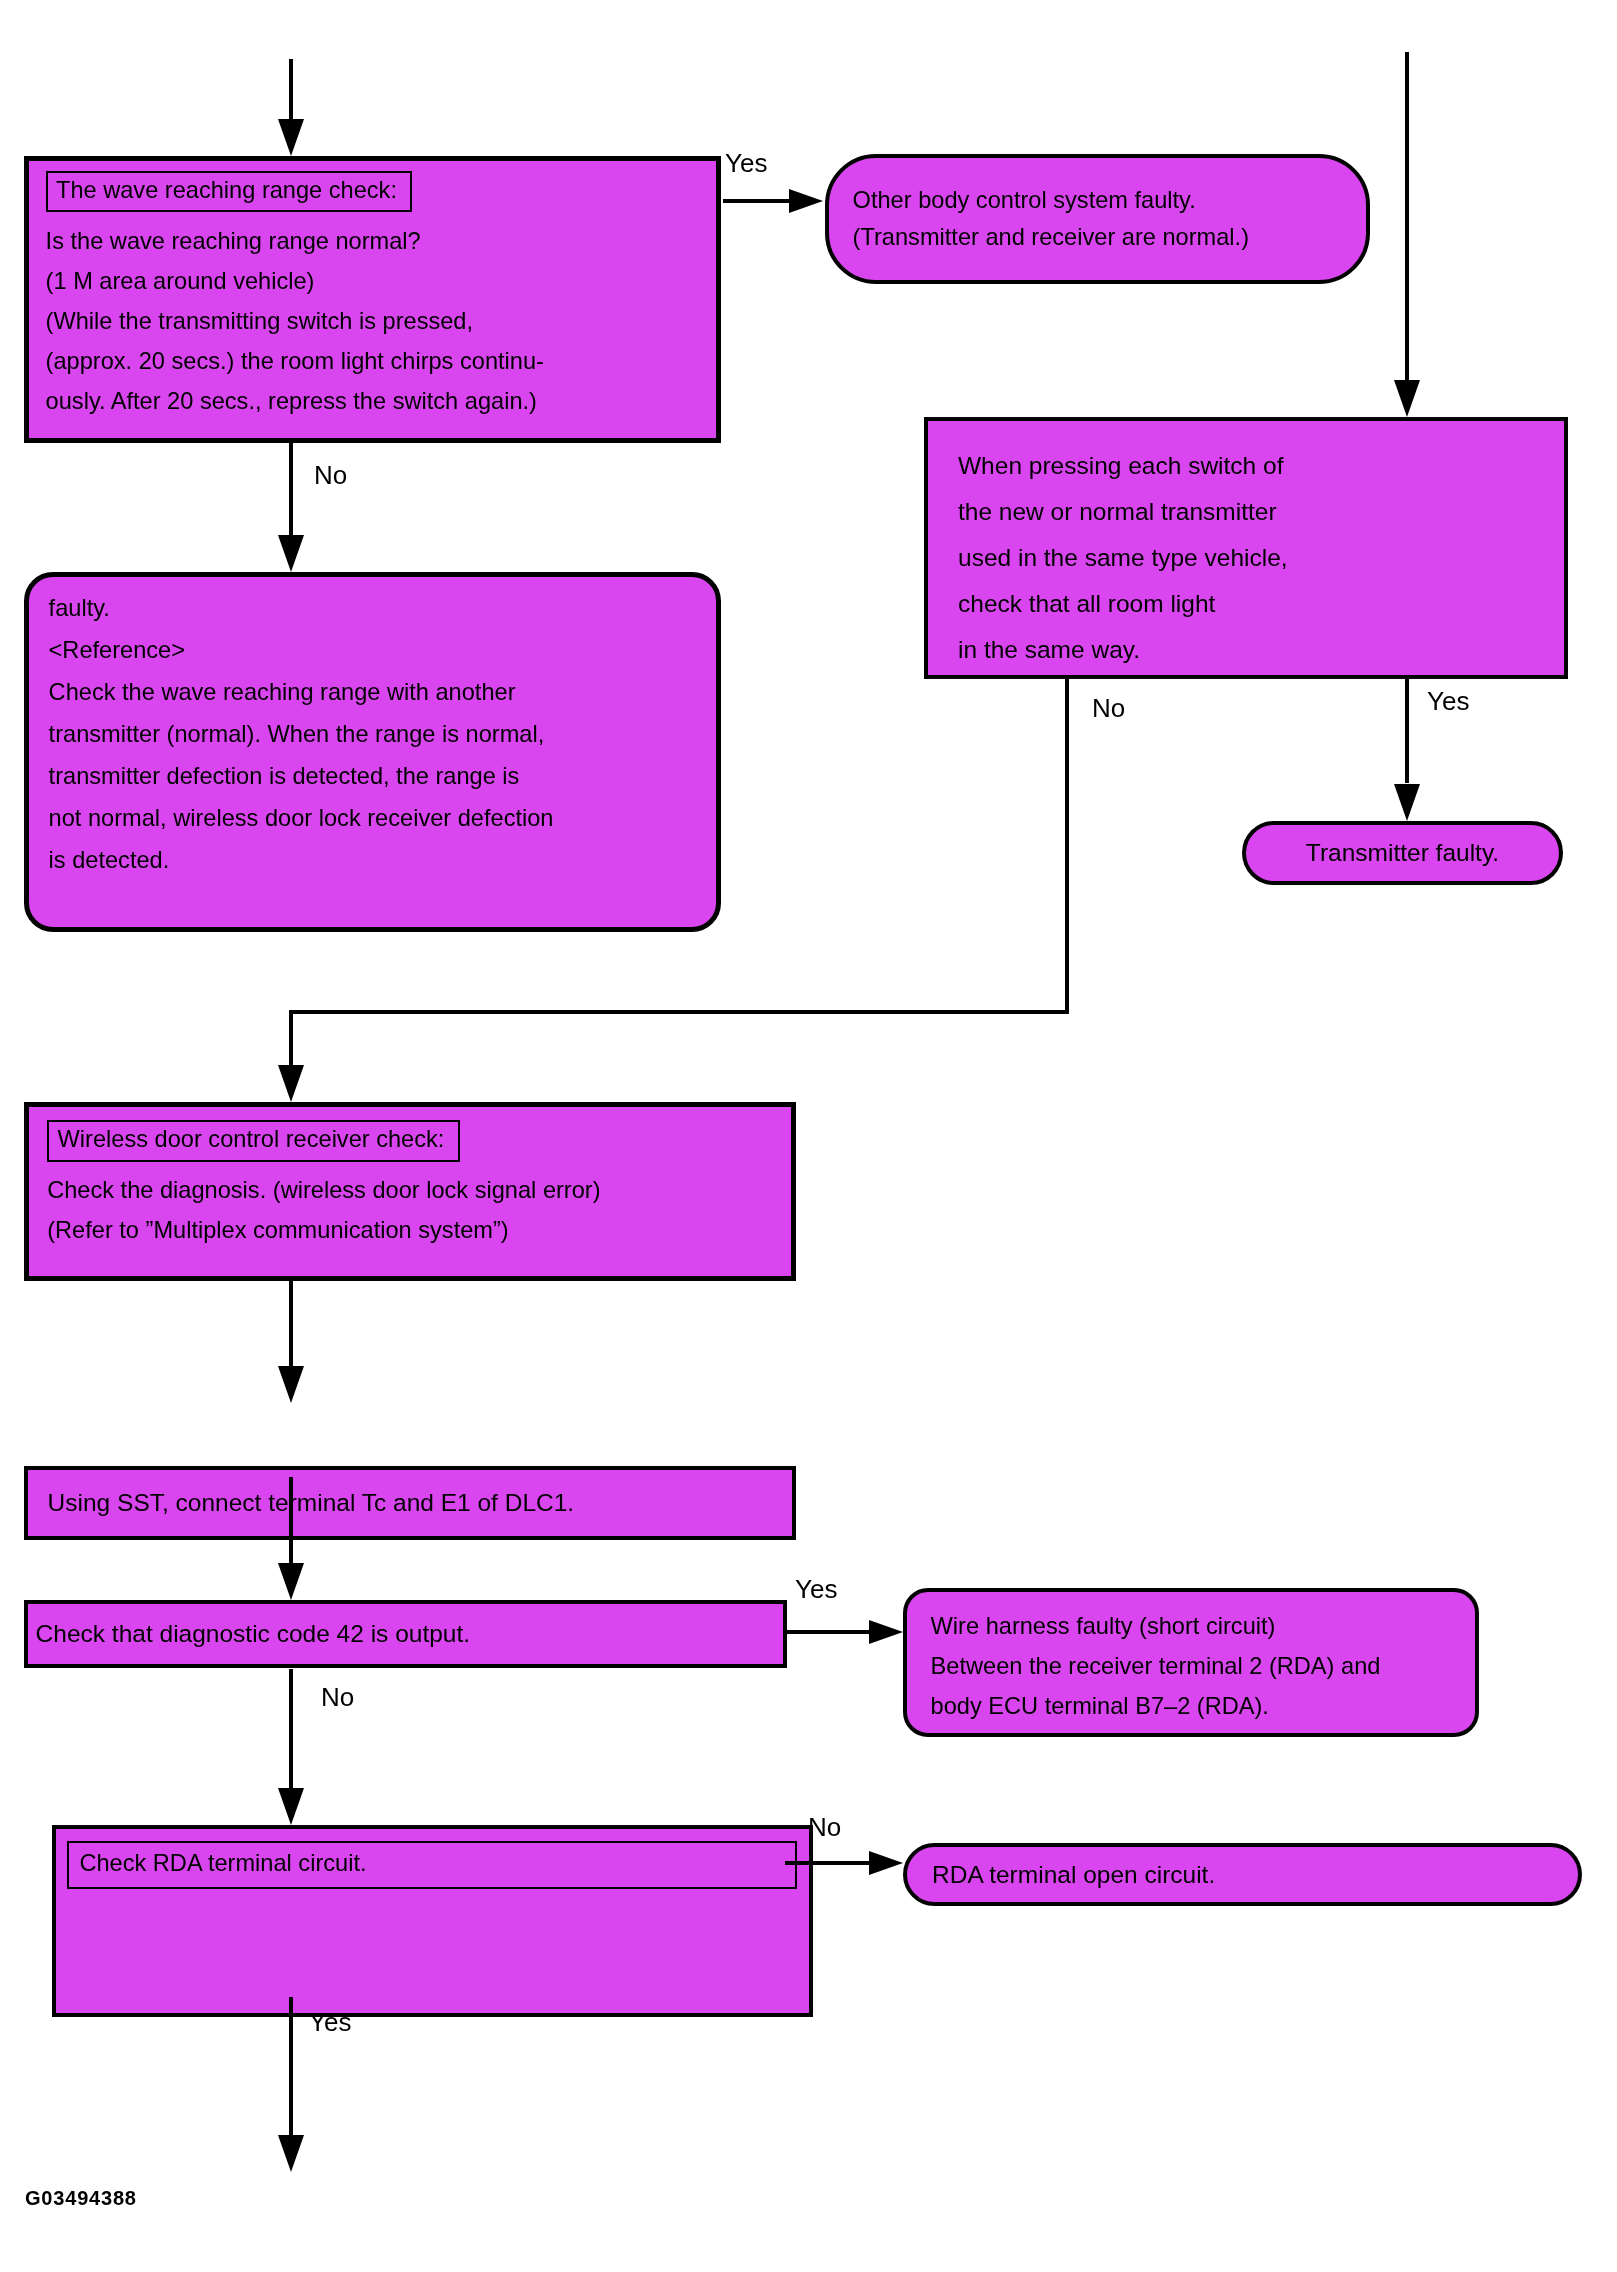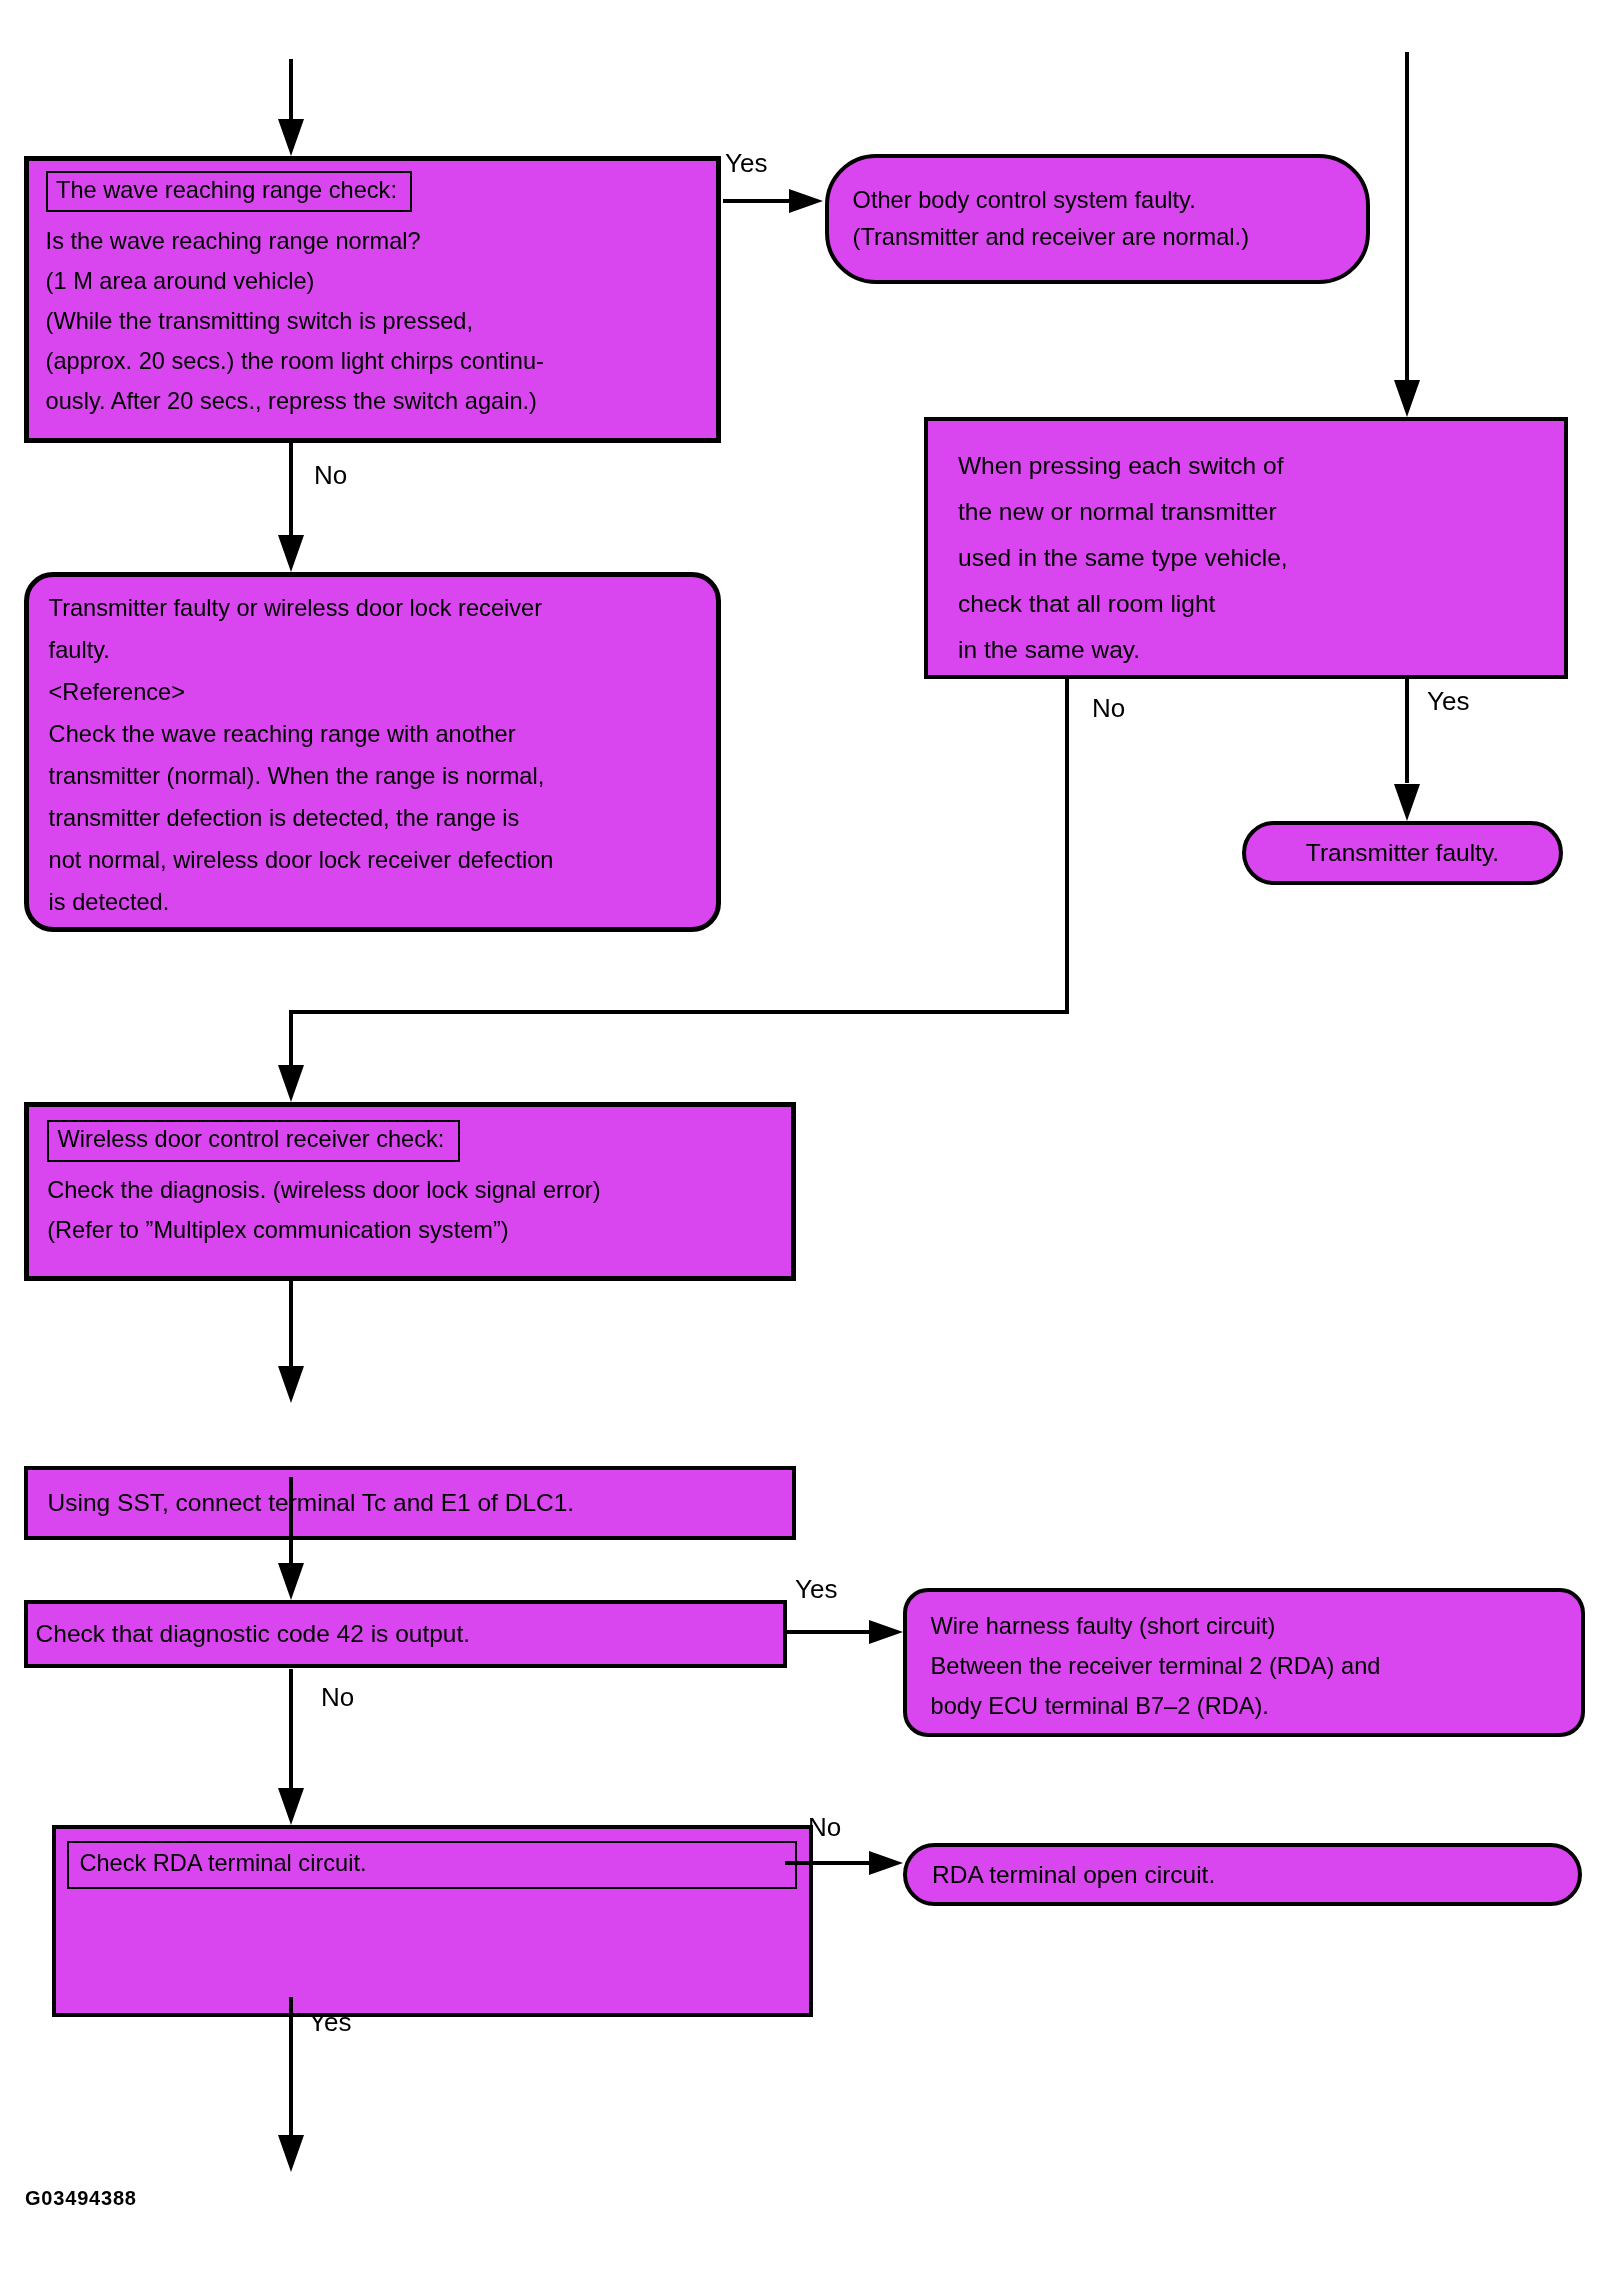--- a/index.html
+++ b/index.html
@@ -59,21 +59,21 @@
   }
   
   #n-wave{left:23.6px;top:156px;width:697px;height:287px;padding:8.4px 11.8px 0 17px;}
   #n-other{left:825px;top:154px;width:545px;height:130px;padding-left:23.6px;line-height:37px;border-width:4.2px;}
   #n-pressing{left:924px;top:417px;width:644px;height:262px;padding:22px 6.7px 0 30px;line-height:46px;font-size:24.5px;border-width:4.2px;}
   #n-txrx{left:23.6px;top:572px;width:697px;height:360px;padding:10px 6.7px 0 20px;line-height:42px;}
   #n-txfaulty{left:1242px;top:821px;width:321px;height:64px;align-items:center;font-size:24.5px;border-width:4.2px;}
   #n-wireless{left:23.6px;top:1102px;width:772px;height:179px;padding:11.8px 10px 0 18.6px;}
   #n-sst{left:23.6px;top:1466px;width:772px;height:74px;padding-left:20px;font-size:24.5px;border-width:4.2px;}
   #n-diag{left:23.6px;top:1600px;width:763px;height:68px;padding-left:8px;font-size:24.5px;border-width:4.2px;}
-  #n-harness{left:903px;top:1588px;width:682px;height:149px;padding:13.5px 6.7px 0 23.6px;line-height:40px;border-width:4.2px;border-radius:25px;}
+  #n-harness{left:903px;top:1588px;width:576px;height:149px;padding:13.5px 6.7px 0 23.6px;line-height:40px;border-width:4.2px;border-radius:25px;}
   #n-rda{left:23.6px;top:1825px;width:761px;height:192px;padding:10px 11.8px 0 11.8px;border-width:4.2px;margin-left:28px;}
   #n-rdaopen{left:903px;top:1843px;width:679px;height:63px;padding-left:25px;font-size:24.5px;border-width:4.2px;border-radius:32px;}
 </style>
 </head>
 <body>
 
 <div id="canvas">
 
   <div class="vline" style="left:289px;top:59px;width:4.2px;height:67px;"></div>
   <div class="head-down" style="left:278px;top:119px;"></div>
@@ -100,21 +100,20 @@
         <div>Other body control system faulty.</div>
         <div>(Transmitter and receiver are normal.)</div>
       </div>
   </div>
 
   <div class="lbl" style="left:314px;top:462px;">No</div>
   <div class="vline" style="left:289px;top:443px;width:4.2px;height:100px;"></div>
   <div class="head-down" style="left:278px;top:535px;"></div>
   <div class="node rounded" id="n-txrx">
     <div>
-        <div>Transmitter faulty or wireless door lock receiver</div>
         <div>faulty.</div>
         <div>&lt;Reference&gt;</div>
         <div>Check the wave reaching range with another</div>
         <div>transmitter (normal). When the range is normal,</div>
         <div>transmitter defection is detected, the range is</div>
         <div>not normal, wireless door lock receiver defection</div>
         <div>is detected.</div>
       </div>
   </div>
 

